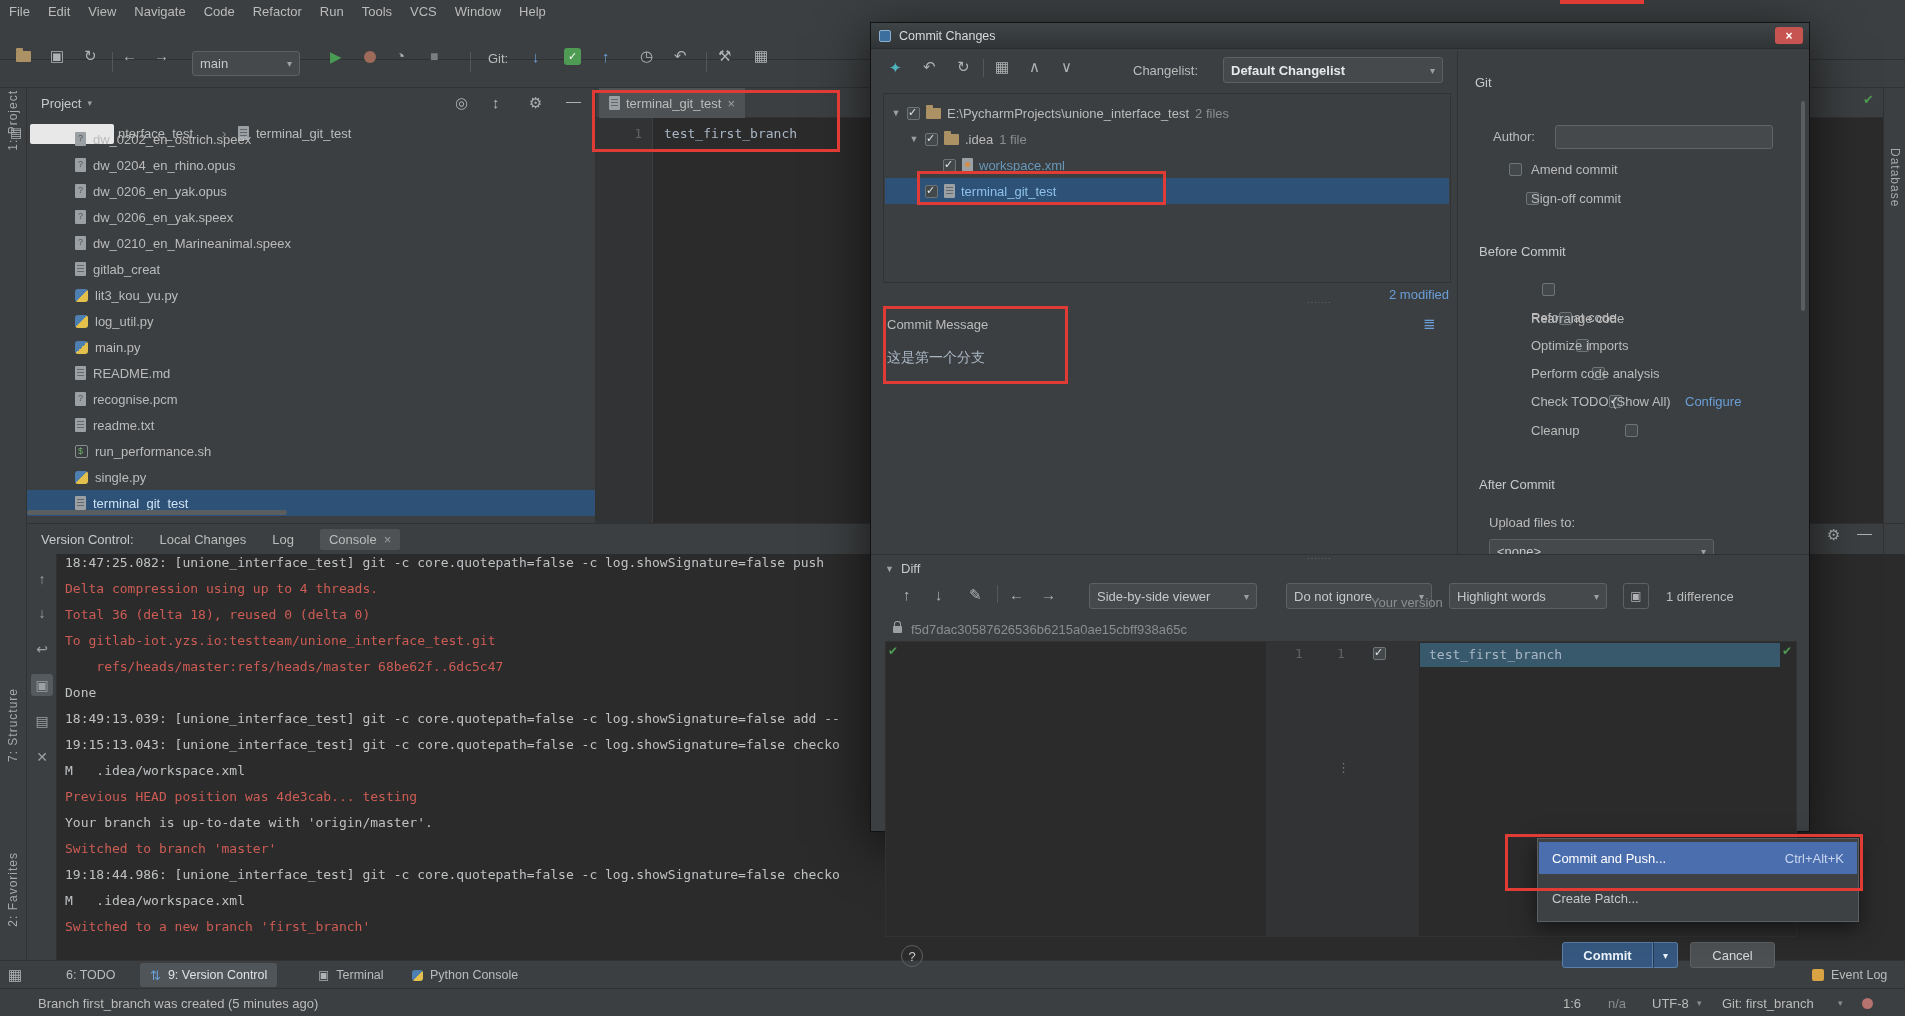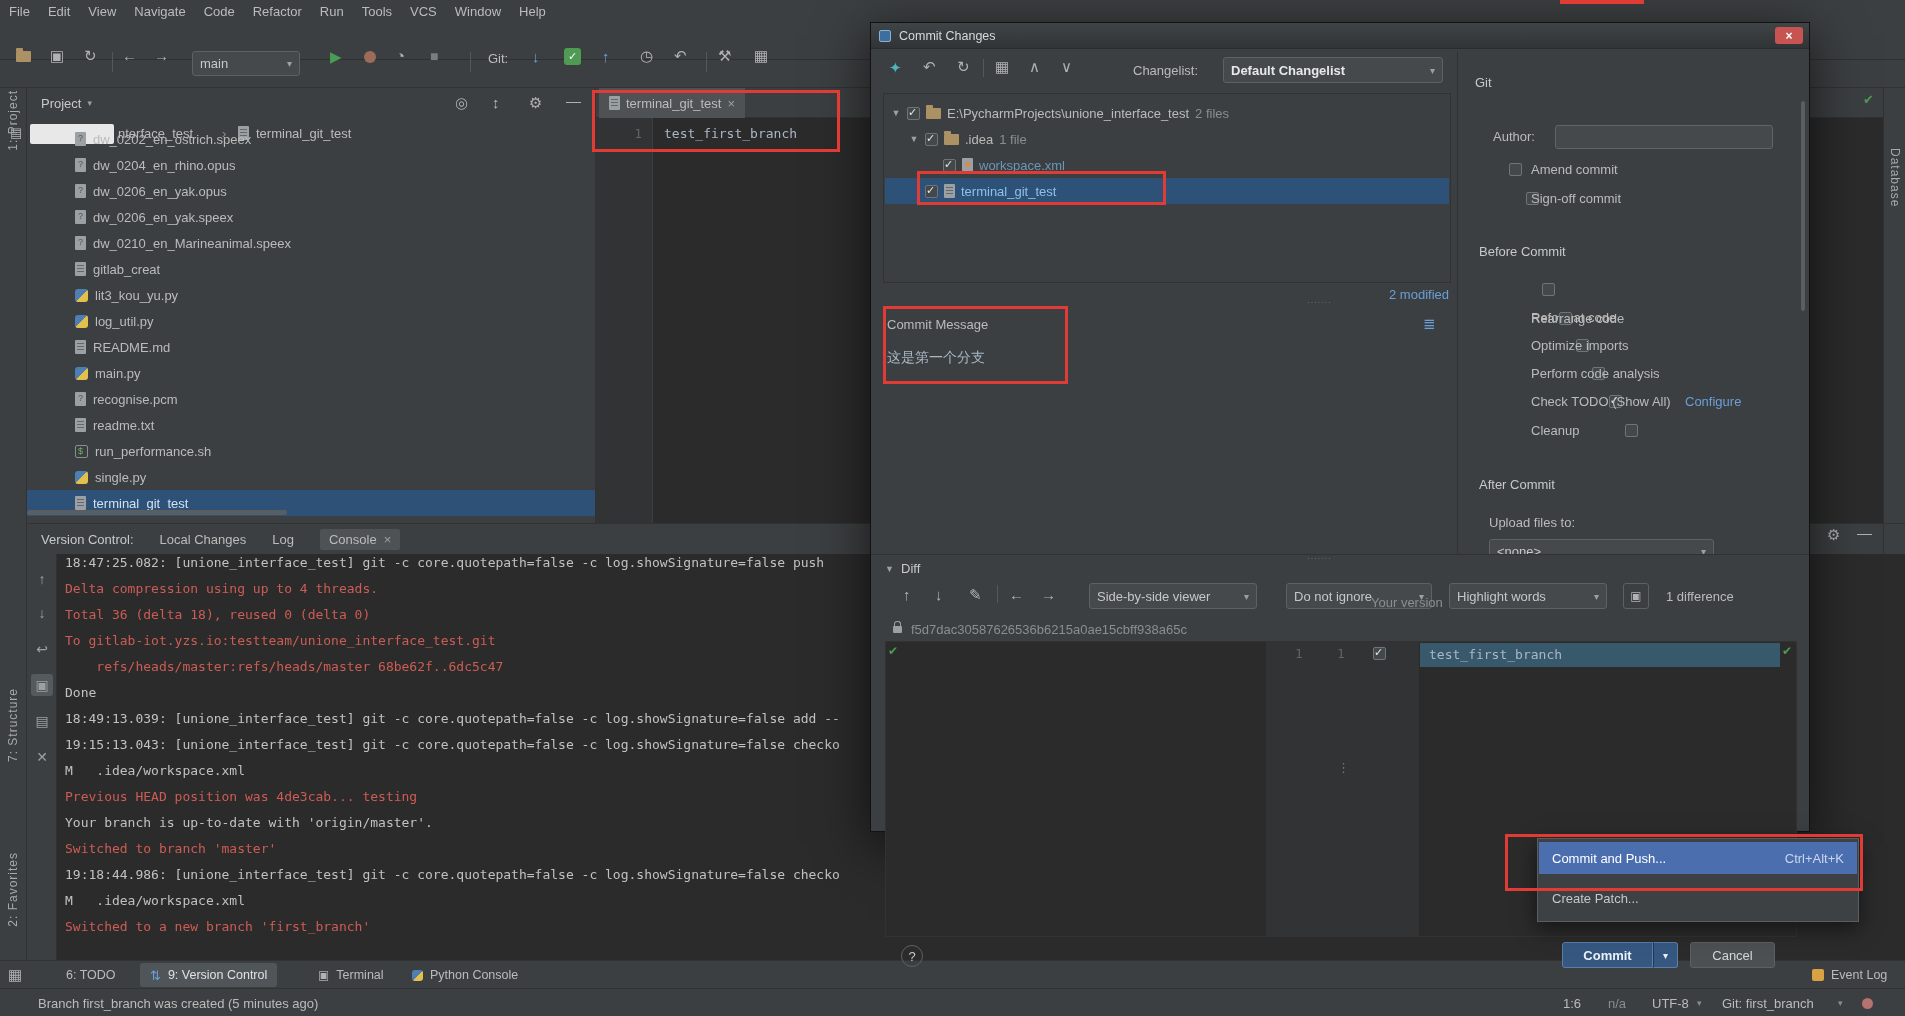--- a/index.html
+++ b/index.html
@@ -186,26 +186,26 @@
         </div>
       <div class="prow">
           <span class="py-ico"></span>
           <span>lit3_kou_yu.py</span>
         </div>
       <div class="prow">
           <span class="py-ico"></span>
           <span>log_util.py</span>
         </div>
       <div class="prow">
+          <span class="py-ico"></span>
+          <span>main.py</span>
+        </div>
+      <div class="prow">
           <span class="file-ico lines"></span>
           <span>README.md</span>
-        </div>
-      <div class="prow">
-          <span class="py-ico"></span>
-          <span>main.py</span>
         </div>
       <div class="prow">
           <span class="file-ico q"></span>
           <span>recognise.pcm</span>
         </div>
       <div class="prow">
           <span class="file-ico lines"></span>
           <span>readme.txt</span>
         </div>
       <div class="prow">

